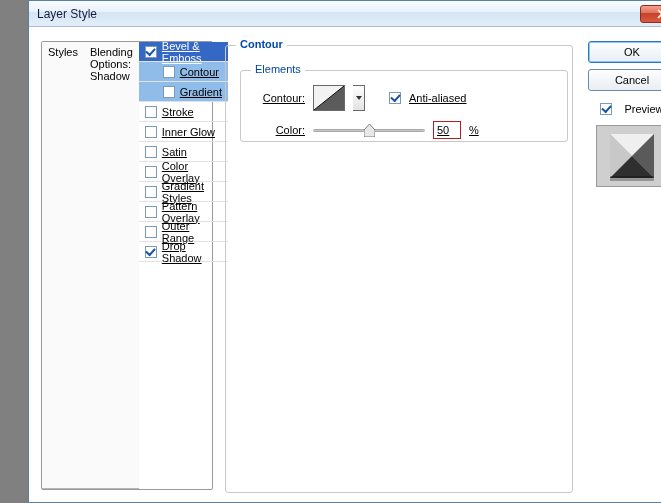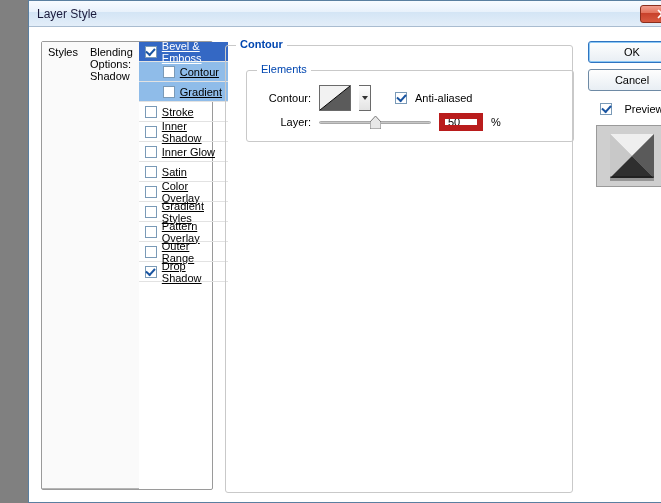--- a/index.html
+++ b/index.html
@@ -113,38 +113,38 @@
   }
   .fieldset {
     position: absolute;
     border: 1px solid #c9c9c9;
     border-radius: 3px;
   }
   .fieldset-outer {
     left: 0; top: 4px; width: 348px; height: 448px;
   }
   .fieldset-inner {
-    left: 20px; top: 24px; width: 328px; height: 72px;
+    left: 14px; top: 24px; width: 328px; height: 72px; text-decoration: underline;
   }
   .legend {
     position: absolute;
     top: -8px;
     left: 10px;
     background: #fff;
     padding: 0 4px;
     color: #0046b0;
     font-weight: bold;
   }
   .legend.inner { color:#0046b0; font-weight: normal; }
   .legend.outer { color:#0046b0; font-weight: bold; }
   .inner-content {
     padding: 14px 12px 8px 12px;
     display: flex;
     flex-direction: column;
-    gap: 2px;
+    gap: 10px;
   }
   .row { display: flex; align-items: center; gap: 8px; }
   .lbl { width: 52px; text-align: right; }
   .contour-thumb {
     width: 32px;
     height: 26px;
     border: 1px solid #6a6a6a;
     position: relative;
     background: #eeeeee;
   }
@@ -172,23 +172,23 @@
     background:#c7c7c7;
     border:1px solid #a8a8a8;
     border-radius:2px;
   }
   .slider-thumb {
     position:absolute; top:1px; width:11px; height:13px;
     left: calc(50% - 5px);
   }
   .slider-thumb svg { display:block; }
   .numbox {
-    width: 44px;
+    width: 28px;
     height: 18px;
-    border: 6px solid #b91c1c;
+    border: 1px solid #b91c1c;
     padding: 1px 3px;
     font-size: 11px;
   }
   .right-panel {
     width: 88px;
     display: flex;
     flex-direction: column;
     align-items: stretch;
     gap: 6px;
   }
@@ -249,24 +249,20 @@
             <span class="chk"></span>
             <span>Contour</span>
           </div>
           <div class="style-row sub sel-light">
             <span class="chk"></span>
             <span>Gradient</span>
           </div>
           <div class="style-row">
             <span class="chk"></span>
             <span>Stroke</span>
-          </div>
-          <div class="style-row">
-            <span class="chk"></span>
-            <span>Inner Shadow</span>
           </div>
           <div class="style-row">
             <span class="chk"></span>
             <span>Inner Glow</span>
           </div>
           <div class="style-row">
             <span class="chk"></span>
             <span>Satin</span>
           </div>
           <div class="style-row">
@@ -308,21 +304,21 @@
                 </svg>
               </div>
               <div class="contour-dd">
                 <span></span>
               </div>
               <span style="width:8px"></span>
               <span class="chk checked"></span>
               <span>Anti-aliased</span>
             </div>
             <div class="row">
-              <span class="lbl">Layer:</span>
+              <span class="lbl">Color:</span>
               <div class="slider">
                 <div class="slider-track"></div>
                 <div class="slider-thumb">
                   <svg width="11" height="13">
                       <polygon points="5.5,0 11,6 11,13 0,13 0,6" fill="#e8e8e8" stroke="#7a7a7a"></polygon>
                     </svg>
                 </div>
               </div>
               <input class="numbox" value="50" style="">
               <span>%</span>

